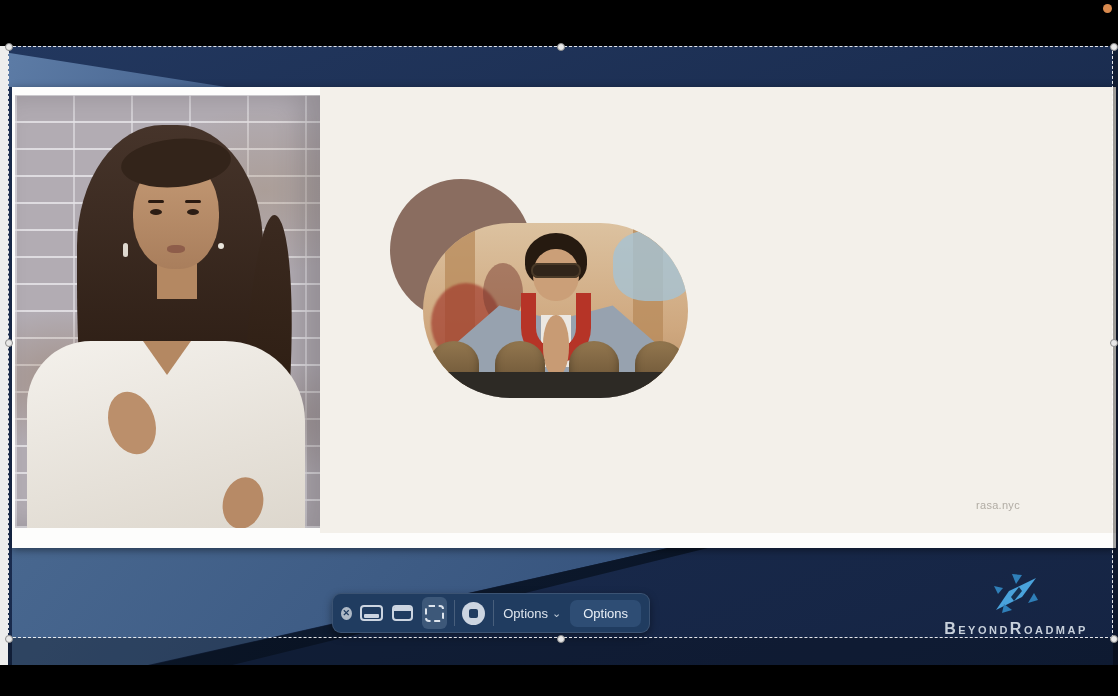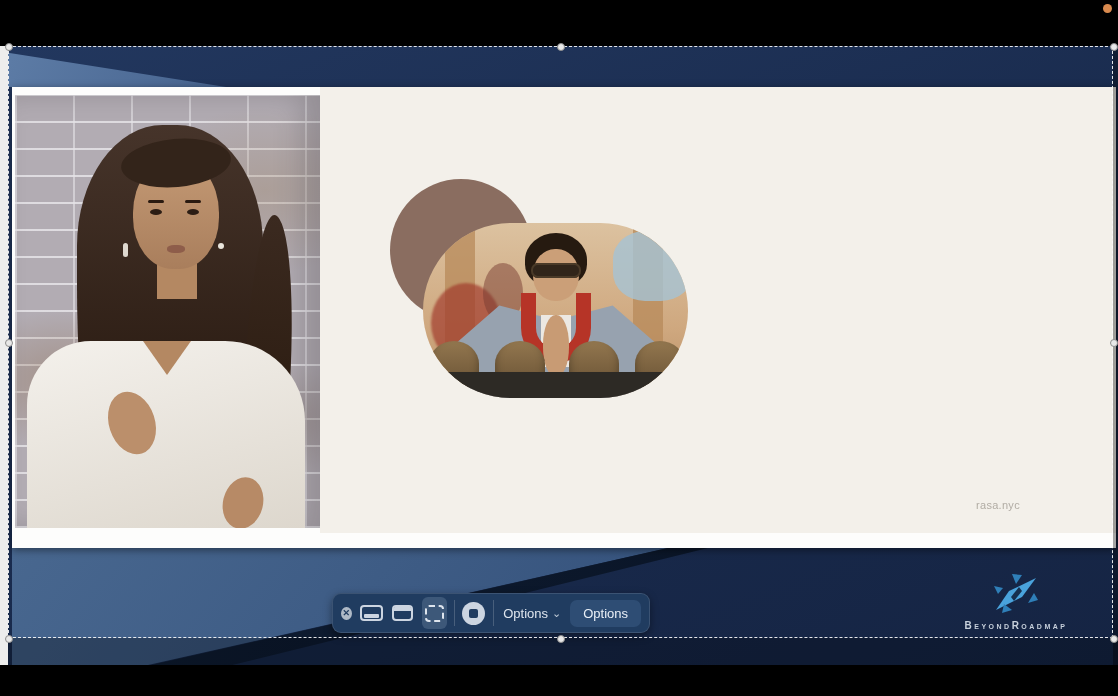--- a/index.html
+++ b/index.html
@@ -125,21 +125,21 @@
   .ic-dashed { width:19px; height:17px; border:2px dashed #dde4ed; border-radius:4px; }
   .ic-record { width:23px; height:23px; border-radius:50%; background:#ccd5e1; position:relative; }
   .ic-record::after { content:""; position:absolute; left:7px; top:7px; width:9px; height:9px; border-radius:2px; background:#203c60; }
   .tb-options { display:flex; align-items:center; gap:4px; color:#dfe6ee; font-size:13px; cursor:pointer; padding:0 2px; }
   .tb-chevron { font-size:11px; color:#c2cdd9; }
   .tb-capture { background:#2e4d74; color:#eaf0f7; font-size:13px; border:none; border-radius:7px;
                 padding:6px 13px; cursor:pointer; }
 
   
   .brand { position:absolute; left:920px; top:528px; width:176px; text-align:center; }
-  .brand-text { margin-top:2px; font-variant:small-caps; letter-spacing:2.5px; font-size:10px;
+  .brand-text { margin-top:2px; font-variant:small-caps; letter-spacing:2.5px; font-size:16px;
                 font-weight:700; color:#c7d0db; }
 
   
   .selection { position:absolute; left:8px; top:46px; width:1105px; height:592px;
                border:1px dashed rgba(252,252,252,.9); }
   .handle { position:absolute; width:8px; height:8px; border-radius:50%; background:#e8e8e8;
             border:1px solid #8d8d8d; transform:translate(-50%,-50%); }
   .h-tl{left:0;top:0;} .h-tc{left:552px;top:0;} .h-tr{left:1105px;top:0;}
   .h-ml{left:0;top:296px;} .h-mr{left:1105px;top:296px;}
   .h-bl{left:0;top:592px;} .h-bc{left:552px;top:592px;} .h-br{left:1105px;top:592px;}

